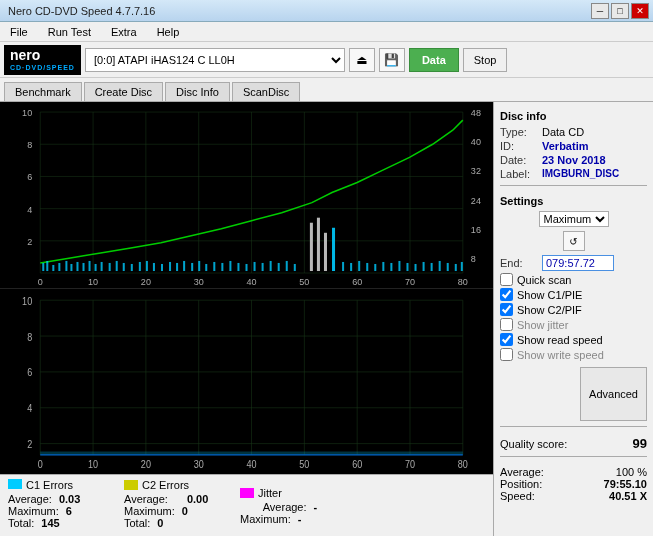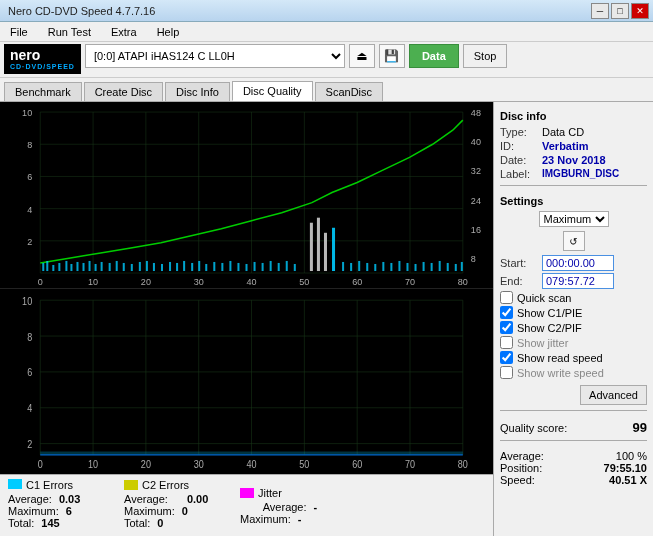--- a/index.html
+++ b/index.html
@@ -10,21 +10,21 @@
     .title-bar-title { font-size: 11px; color: #222; font-weight: normal; }
     .title-bar-controls { display: flex; gap: 2px; }
     .title-btn { width: 18px; height: 16px; border: 1px solid #888; background: #e8e8e8; font-size: 9px; cursor: pointer; display: flex; align-items: center; justify-content: center; }
     .title-btn.close { background: #cc0000; color: white; }
     
     
     .menu-bar { background: #f0f0f0; height: 20px; display: flex; align-items: center; padding: 0 4px; border-bottom: 1px solid #ccc; gap: 8px; }
     .menu-item { font-size: 11px; padding: 2px 6px; cursor: pointer; }
     
     
-    .toolbar { background: #f0f0f0; height: 36px; display: flex; align-items: flex-start; padding: 2px 4px; border-bottom: 1px solid #ccc; gap: 4px; }
+    .toolbar { background: #f0f0f0; height: 36px; display: flex; align-items: center; padding: 2px 4px; border-bottom: 1px solid #ccc; gap: 4px; }
     .nero-logo { background: #000; color: white; padding: 2px 6px; font-size: 12px; font-weight: bold; height: 30px; display: flex; align-items: center; }
     .drive-select { height: 24px; font-size: 11px; padding: 1px 4px; flex: 1; max-width: 260px; border: 1px solid #aaa; background: white; }
     .toolbar-icon-btn { width: 26px; height: 24px; border: 1px solid #aaa; background: #f8f8f8; cursor: pointer; display: flex; align-items: center; justify-content: center; font-size: 12px; }
     .start-btn { background: #4CAF50; color: white; border: 1px solid #388E3C; padding: 2px 12px; height: 24px; cursor: pointer; font-size: 11px; font-weight: bold; }
     .stop-btn { background: #f0f0f0; border: 1px solid #aaa; padding: 2px 10px; height: 24px; cursor: pointer; font-size: 11px; }
     
     
     .tabs { background: #f0f0f0; height: 24px; display: flex; align-items: flex-end; padding: 0 4px; border-bottom: 1px solid #aaa; }
     .tab { padding: 3px 10px; border: 1px solid #aaa; border-bottom: none; background: #ddd; font-size: 11px; cursor: pointer; margin-right: 2px; }
     .tab.active { background: #fff; border-bottom: 1px solid #fff; position: relative; z-index: 1; }
@@ -37,21 +37,21 @@
     .panel-section-title { font-weight: bold; font-size: 11px; margin-bottom: 2px; margin-top: 4px; }
     .info-row { display: flex; gap: 4px; }
     .info-key { color: #333; min-width: 38px; }
     .info-val { color: #00a; font-weight: bold; }
     .info-val.normal { color: #000; font-weight: normal; }
     .settings-row { display: flex; align-items: center; gap: 4px; margin-bottom: 2px; flex-direction: column; }
     .settings-select { font-size: 11px; height: 20px; border: 1px solid #aaa; background: white; flex: 1; }
     .time-input { border: 1px solid #4a90e2; background: white; padding: 1px 3px; font-size: 11px; width: 72px; color: #00a; }
     .checkbox-row { display: flex; align-items: center; gap: 4px; font-size: 11px; }
     .checkbox-row input { margin: 0; }
-    .advanced-btn { background: #e8e8e8; border: 1px solid #aaa; padding: 3px 8px; font-size: 11px; cursor: pointer; margin-top: 2px; align-self: flex-end; }
+    .advanced-btn { background: #e8e8e8; border: 1px solid #aaa; padding: 20px 8px; font-size: 11px; cursor: pointer; margin-top: 2px; align-self: flex-end; }
     .quality-row { display: flex; justify-content: space-between; align-items: center; margin-top: 4px; }
     .progress-section { margin-top: 4px; }
     .prog-row { display: flex; justify-content: space-between; }
     .divider { border-top: 1px solid #aaa; margin: 3px 0; }
     
     
     svg { display: block; }
   </style>
 </head>
 <body>
@@ -85,21 +85,20 @@
   <button class="toolbar-icon-btn" title="Eject">⏏</button>
   <button class="toolbar-icon-btn" title="Save">💾</button>
   <button class="start-btn">Data</button>
   <button class="stop-btn">Stop</button>
 </div>
 
 <div class="tabs">
   <div class="tab">Benchmark</div>
   <div class="tab">Create Disc</div>
   <div class="tab">Disc Info</div>
-  <div class="tab active">Disc Quality</div>
   <div class="tab">ScanDisc</div>
 </div>
 
 <div class="main">
 
   <div style="flex:1; display:flex; flex-direction:column; background:#000;">
 
     <div style="flex:1; background:#000; position:relative; border-bottom:1px solid #222;">
       <svg width="100%" height="100%" viewBox="0 0 490 185" preserveAspectRatio="none">
 
@@ -325,24 +324,20 @@
     <div class="divider"></div>
 
     <div class="panel-section-title">Settings</div>
     <div class="settings-row">
       <select class="settings-select">
         <option>Maximum</option>
       </select>
       <button class="toolbar-icon-btn" style="width:22px;height:20px;font-size:10px;">↺</button>
     </div>
     <div class="info-row" style="align-items:center;">
-      <span class="info-key">Start:</span>
-      <input class="time-input" type="text" value="000:00.00" style="">
-    </div>
-    <div class="info-row" style="align-items:center;">
       <span class="info-key">End:</span>
       <input class="time-input" type="text" value="079:57.72" style="">
     </div>
     <div class="checkbox-row">
       <input type="checkbox" style="">
       <span>Quick scan</span>
     </div>
     <div class="checkbox-row">
       <input type="checkbox" checked="" style="">
       <span>Show C1/PIE</span>

